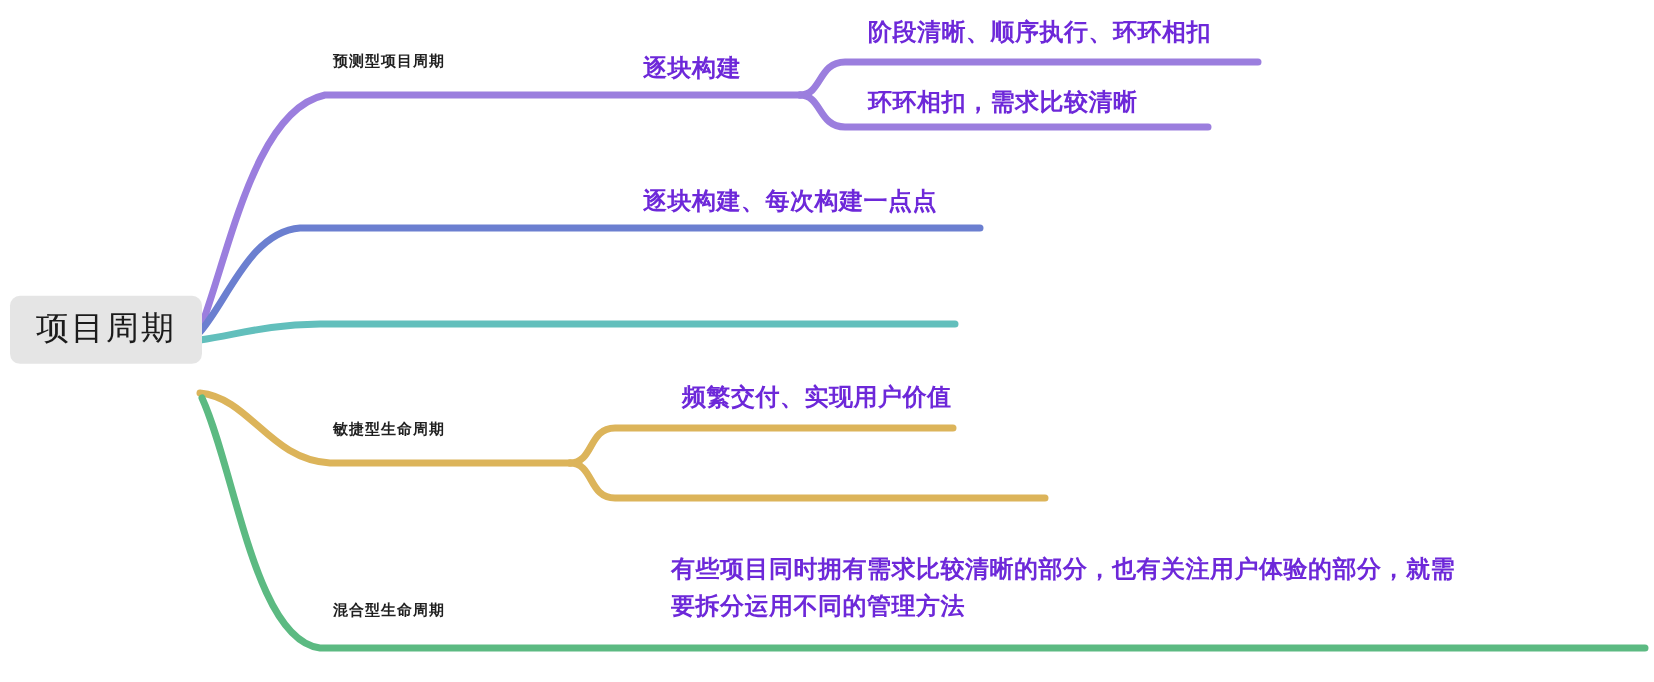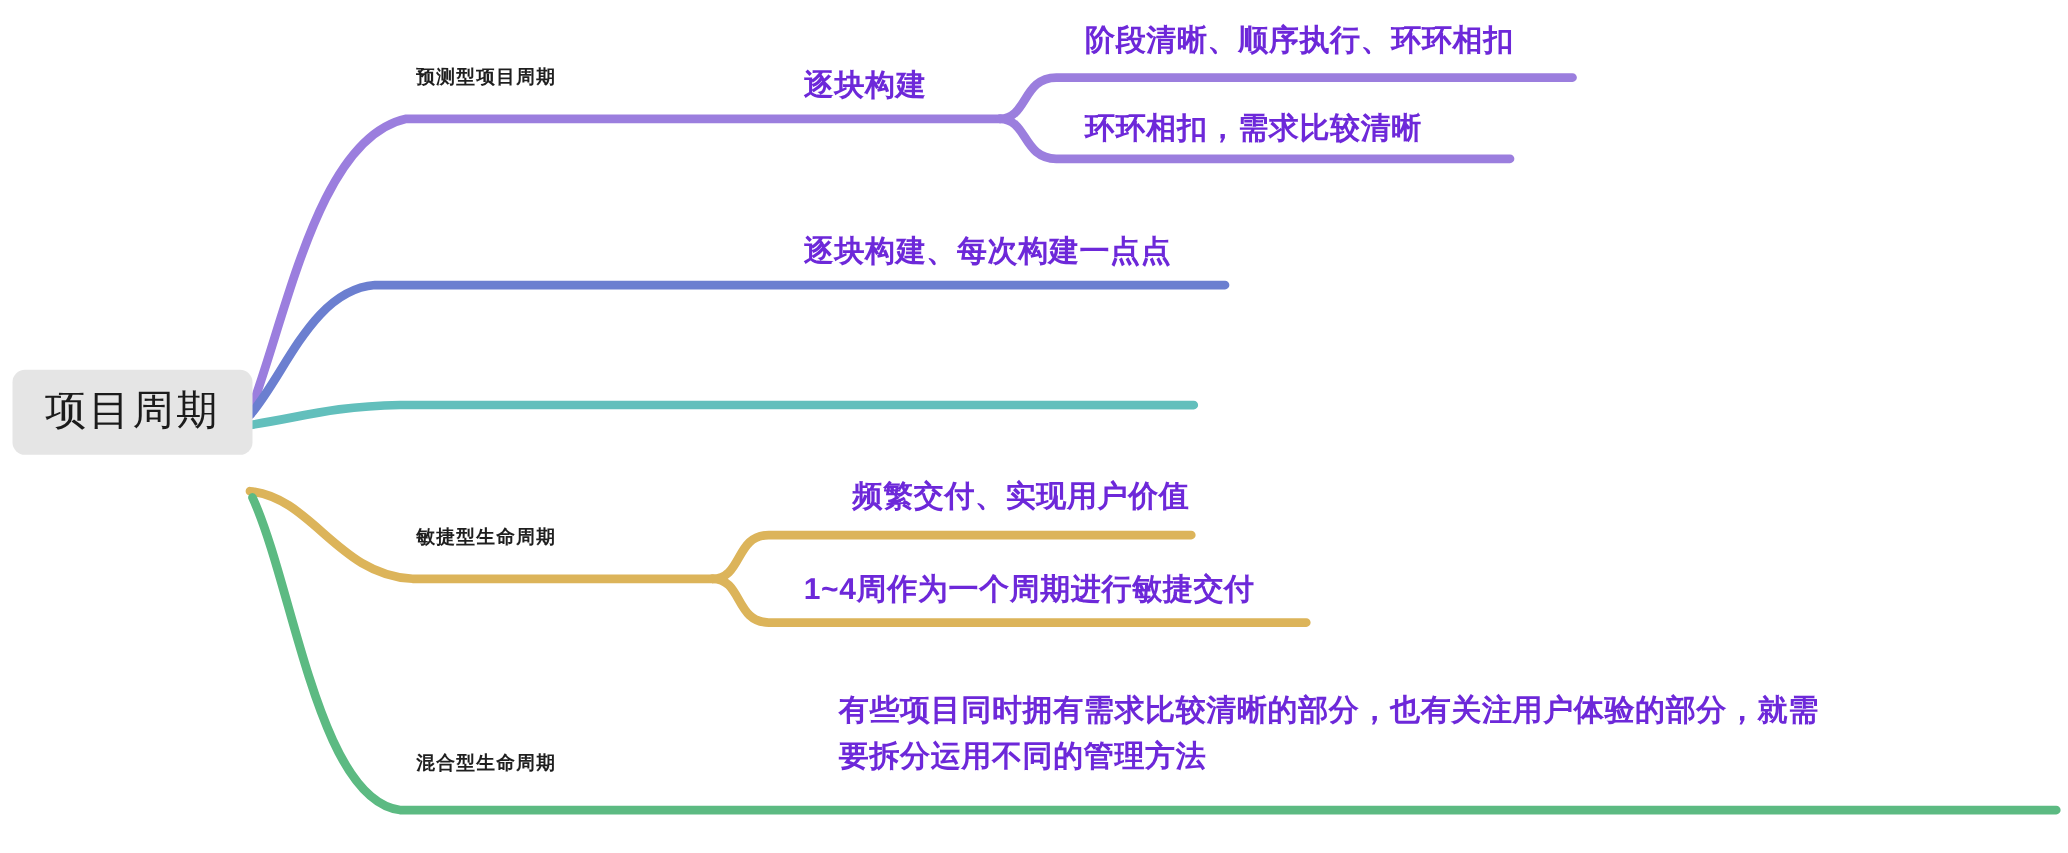--- a/index.html
+++ b/index.html
@@ -96,18 +96,17 @@
   <div class="node branch-label" style="left:333px; top:52px;">预测型项目周期</div>
   <div class="node leaf-label" style="left:643px; top:52px;">逐块构建</div>
   <div class="node leaf-label" style="left:868px; top:16px;">阶段清晰、顺序执行、环环相扣</div>
   <div class="node leaf-label" style="left:868px; top:86px;">环环相扣，需求比较清晰</div>
 
   <div class="node leaf-label" style="left:643px; top:185px;">逐块构建、每次构建一点点</div>
 
 
   <div class="node branch-label" style="left:333px; top:420px;">敏捷型生命周期</div>
   <div class="node leaf-label" style="left:651px; top:381px;margin-left:31px;">频繁交付、实现用户价值</div>
-  <div class="node leaf-label" style="left:643px; top:455px;">1~4周作为一个周期进行敏捷交付</div>
 
   <div class="node branch-label" style="left:333px; top:601px;">混合型生命周期</div>
   <div class="node leaf-label wrap" style="left:671px; top:550px;">有些项目同时拥有需求比较清晰的部分，也有关注用户体验的部分，就需要拆分运用不同的管理方法</div>
 
 </div>
 
 </body></html>

